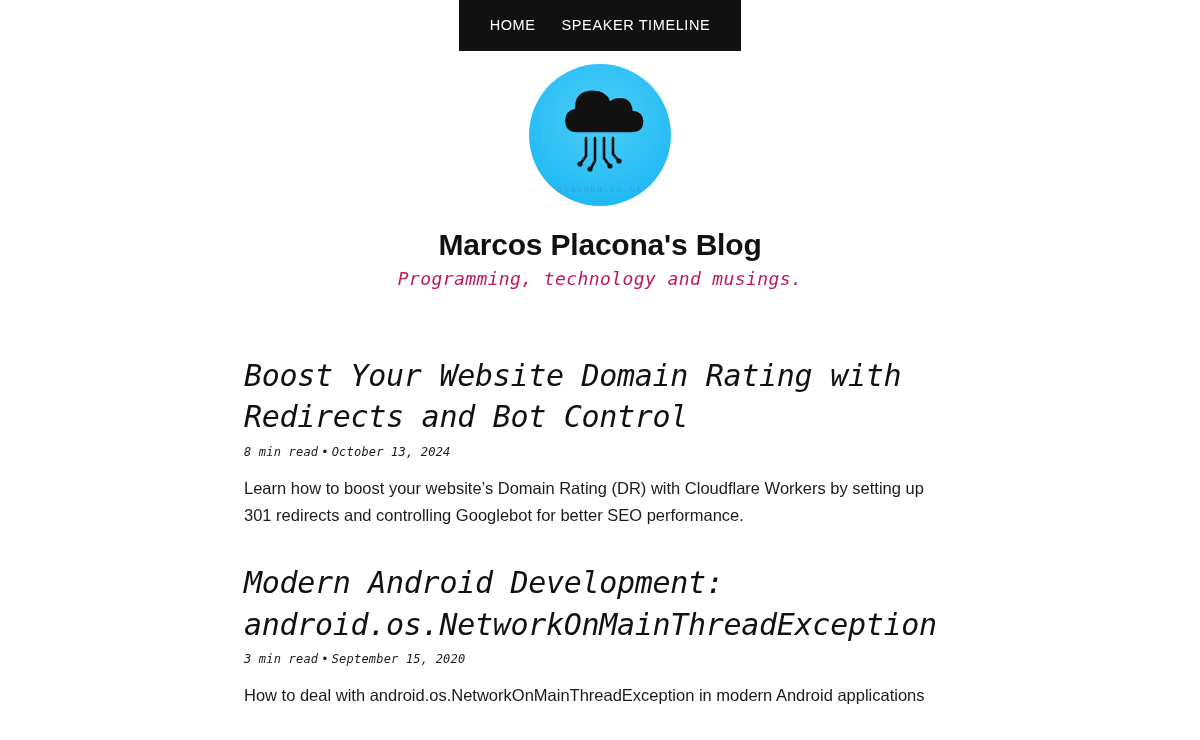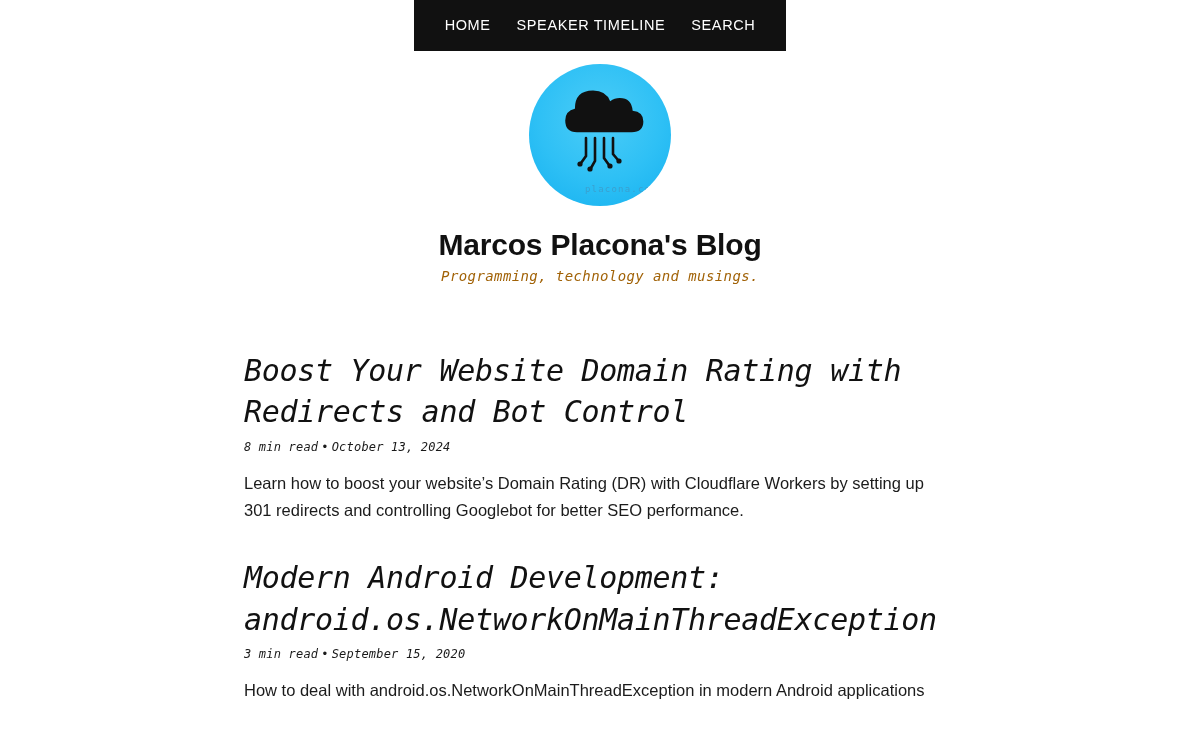--- a/index.html
+++ b/index.html
@@ -57,39 +57,39 @@
     margin: 0 auto;
     position: relative;
     overflow: hidden;
   }
   .logo svg { display: block; }
   .logo-caption {
     position: absolute;
     bottom: 12px;
     left: 0;
     right: 0;
-    text-align: right;
+    text-align: center;
     color: #3aa0cf;
     font-size: 9px;
     letter-spacing: 1.2px;
     font-family: "DejaVu Sans Mono", monospace;
   }
   .site-title {
     margin: 22px 0 0 0;
     font-size: 30px;
     font-weight: bold;
     color: #111111;
     letter-spacing: -0.2px;
   }
   .site-tagline {
     margin: 6px 0 0 0;
     font-family: "DejaVu Sans Mono", monospace;
     font-style: italic;
-    font-size: 14px;
-    color: #a16207;
+    font-size: 18px;
+    color: #be185d;
     letter-spacing: 0.4px;
   }
 
   
   .content {
     width: 712px;
     margin: 0 auto;
     padding-top: 66px;
   }
   .post { margin-bottom: 34px; }
@@ -125,21 +125,20 @@
 </style>
 </head>
 <body>
 
 <div class="page">
 
   <div class="nav-wrap">
     <nav class="nav">
       <a class="nav-item">HOME</a>
       <a class="nav-item">SPEAKER TIMELINE</a>
-      <a class="nav-item">SEARCH</a>
     </nav>
   </div>
 
   <header class="header">
     <div class="logo">
       <span>
         <svg width="142" height="142" viewBox="0 0 142 142" aria-hidden="true">
           <path d="M47 66 q-11 0 -11 -11 q0 -9 9 -11 q0 -17 17 -17 q12 0 16 10 q4 -3 9 -3 q11 0 12 12 q10 1 10 10 q0 10 -11 10 z" fill="#111111" transform="translate(2,4) scale(1.07) translate(-4,-6)"></path>
           <g stroke="#111111" stroke-width="2.6" stroke-linecap="round" fill="none">
             <path d="M57 74 L57 92 L52 99"></path>

